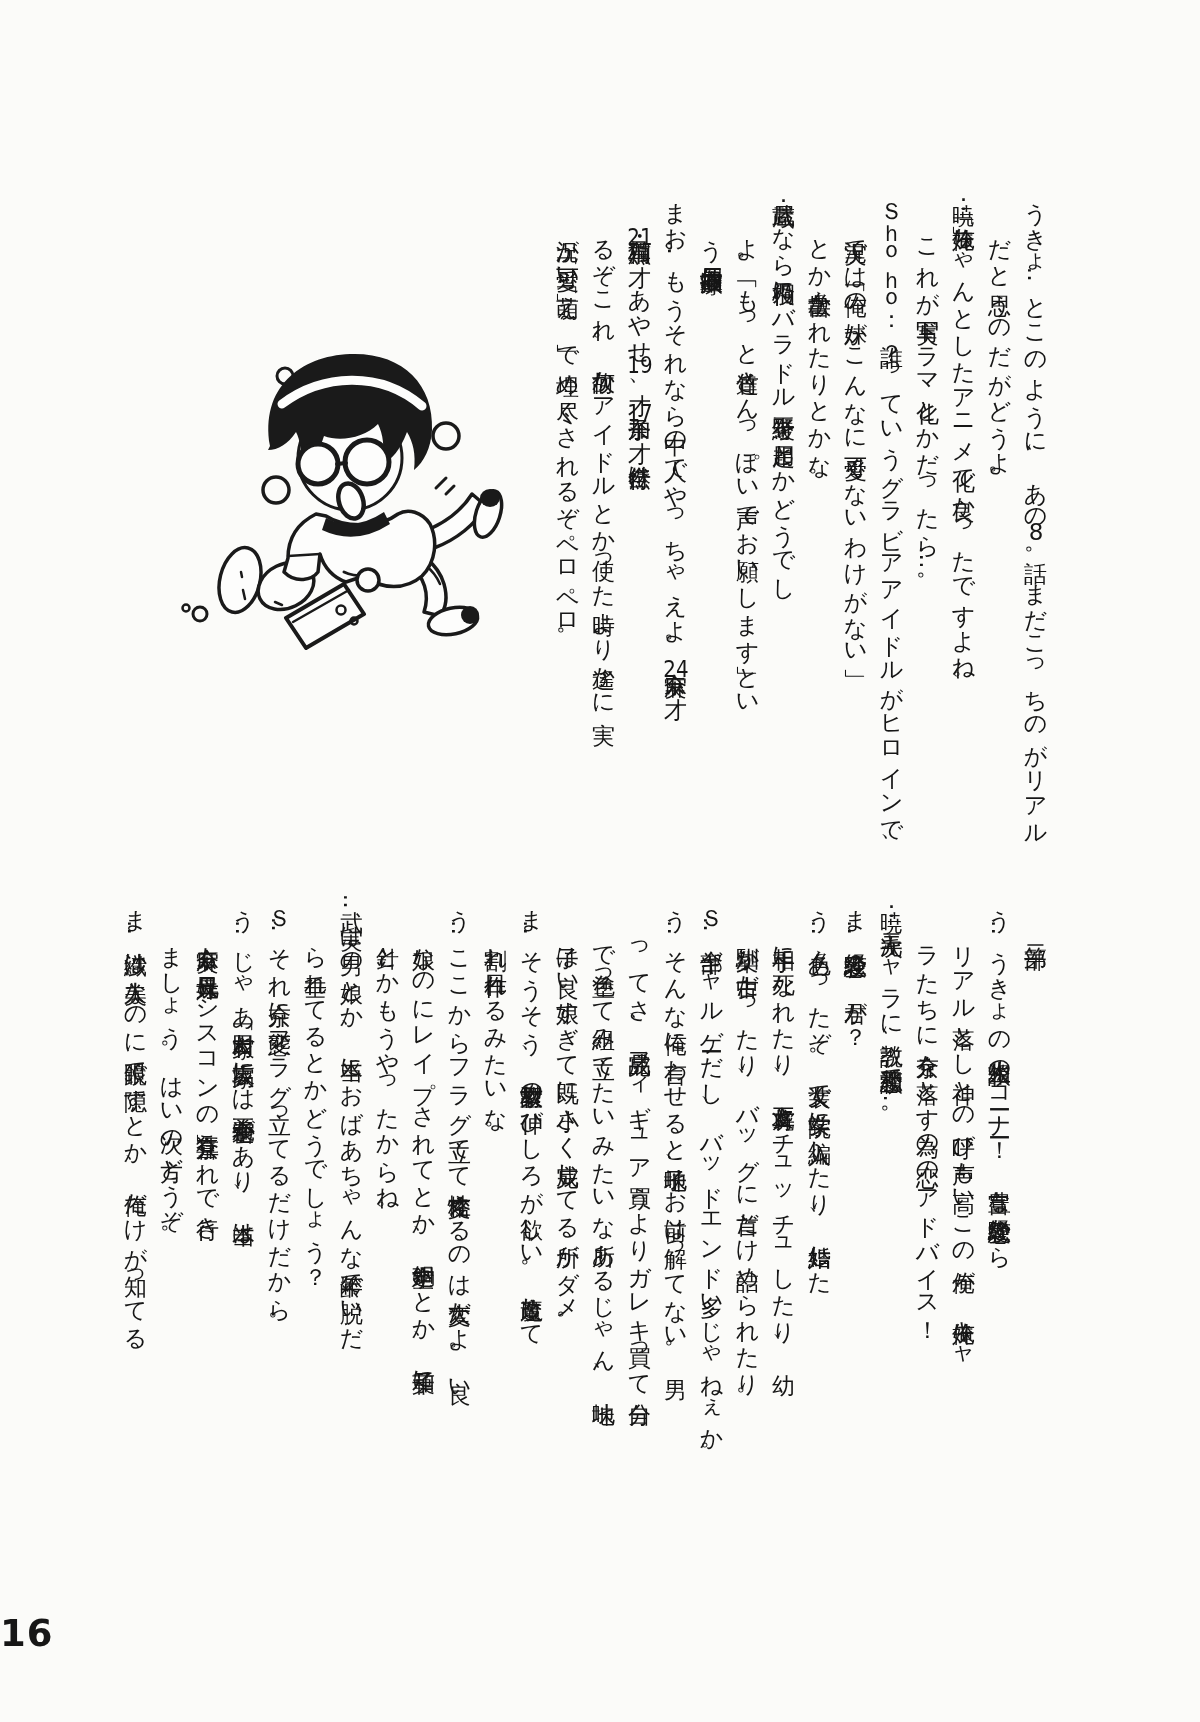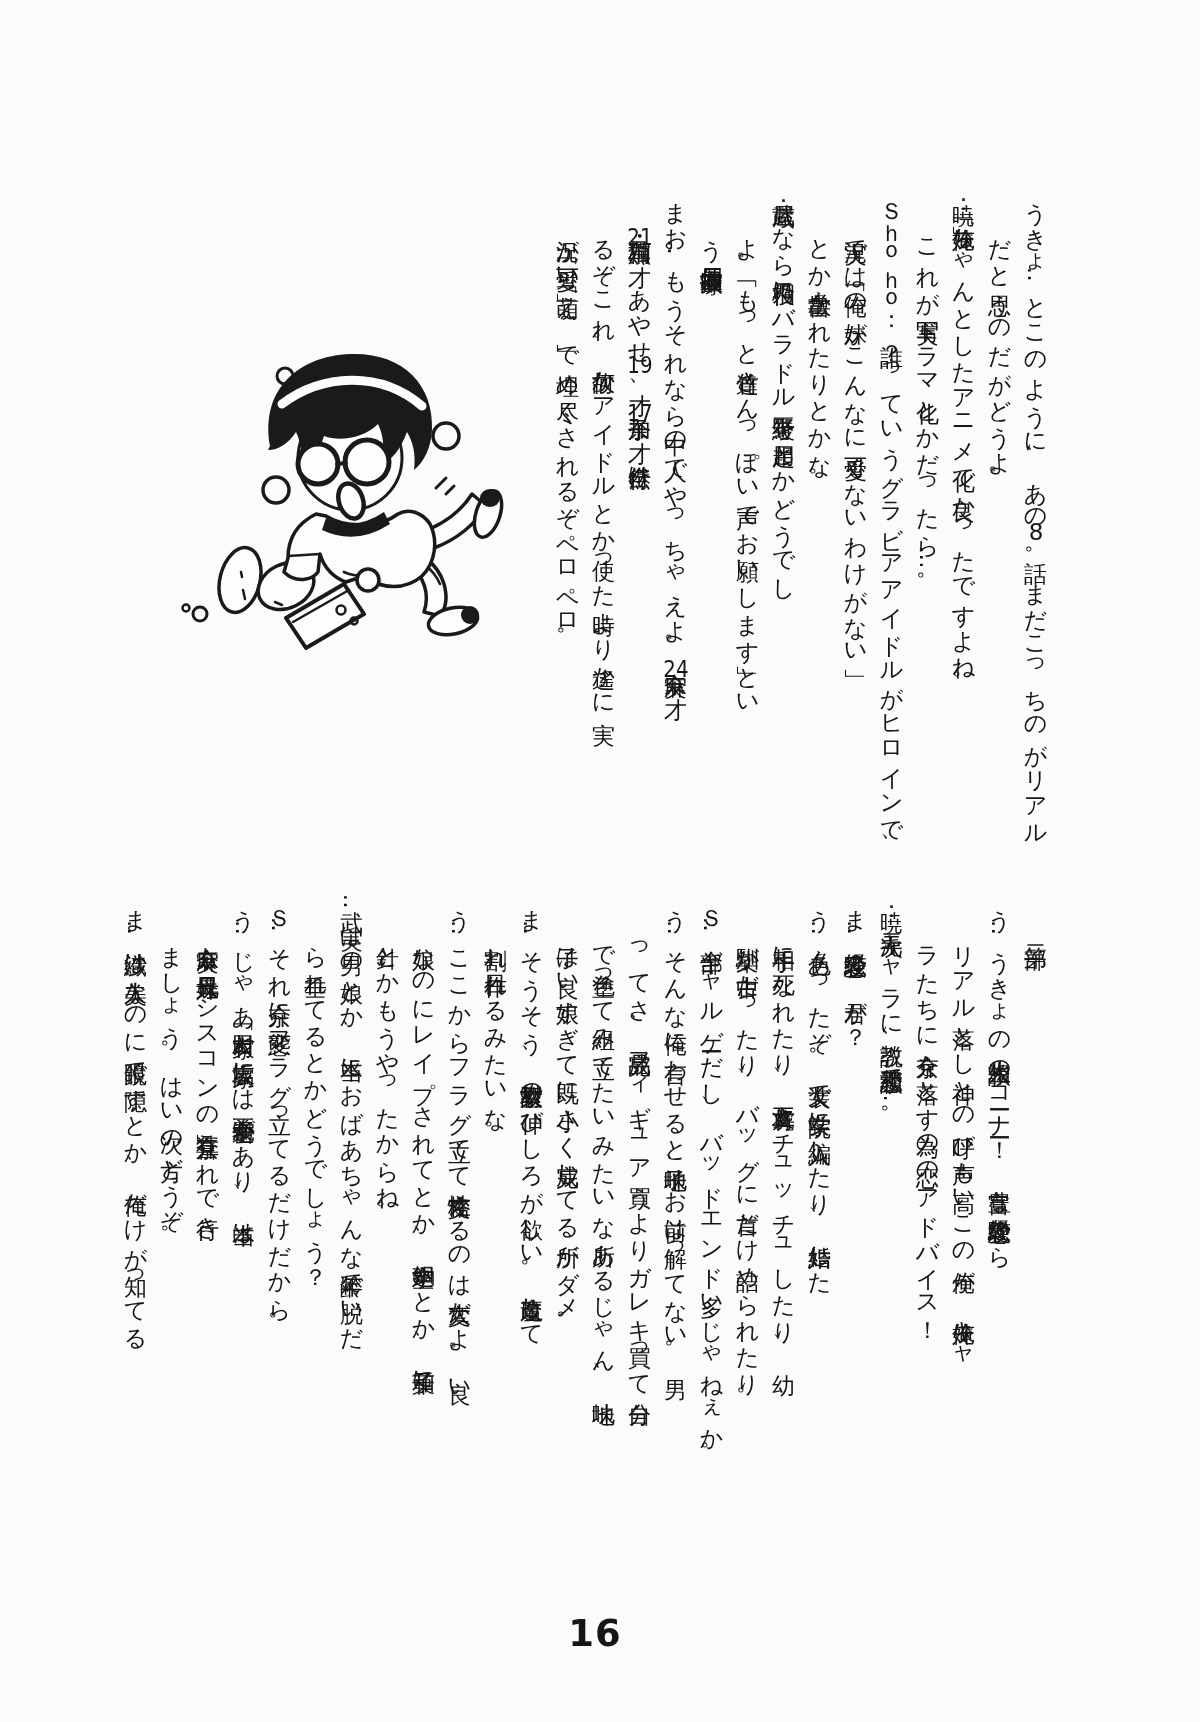--- a/index.html
+++ b/index.html
@@ -22,21 +22,21 @@
   }
   .vsec p{margin:0;padding:0;}
   .ind{text-indent:1.6em;}
   .hdr{text-indent:1.5em;}
   .tcy{text-combine-upright:all;}
   #top-sec{top:186px;right:146px;height:645px;}
   #part2-sec{top:893px;right:146px;height:630px;}
   #illustration{position:absolute;left:140px;top:318px;width:372px;height:332px;}
   #pagenum{
     position:absolute;top:1612px;left:0;width:1190px;
-    text-align:center;font-size:37px;font-weight:bold;letter-spacing:1px;
+    font-size:37px;font-weight:bold;letter-spacing:1px;
   }
 </style>
 </head>
 <body>
 
 <div id="top-sec" class="vsec">
   <p>うきょ‥とこのように、あの<span class="tcy">8</span>話。まだこっちのがリアル</p>
   <p class="ind">だと思うのだがどうよ。</p>
   <p>暁：「俺妹」ちゃんとしたアニメ化で良かったですよね。</p>
   <p class="ind">これが実写ドラマ化とかだったら…。</p>

